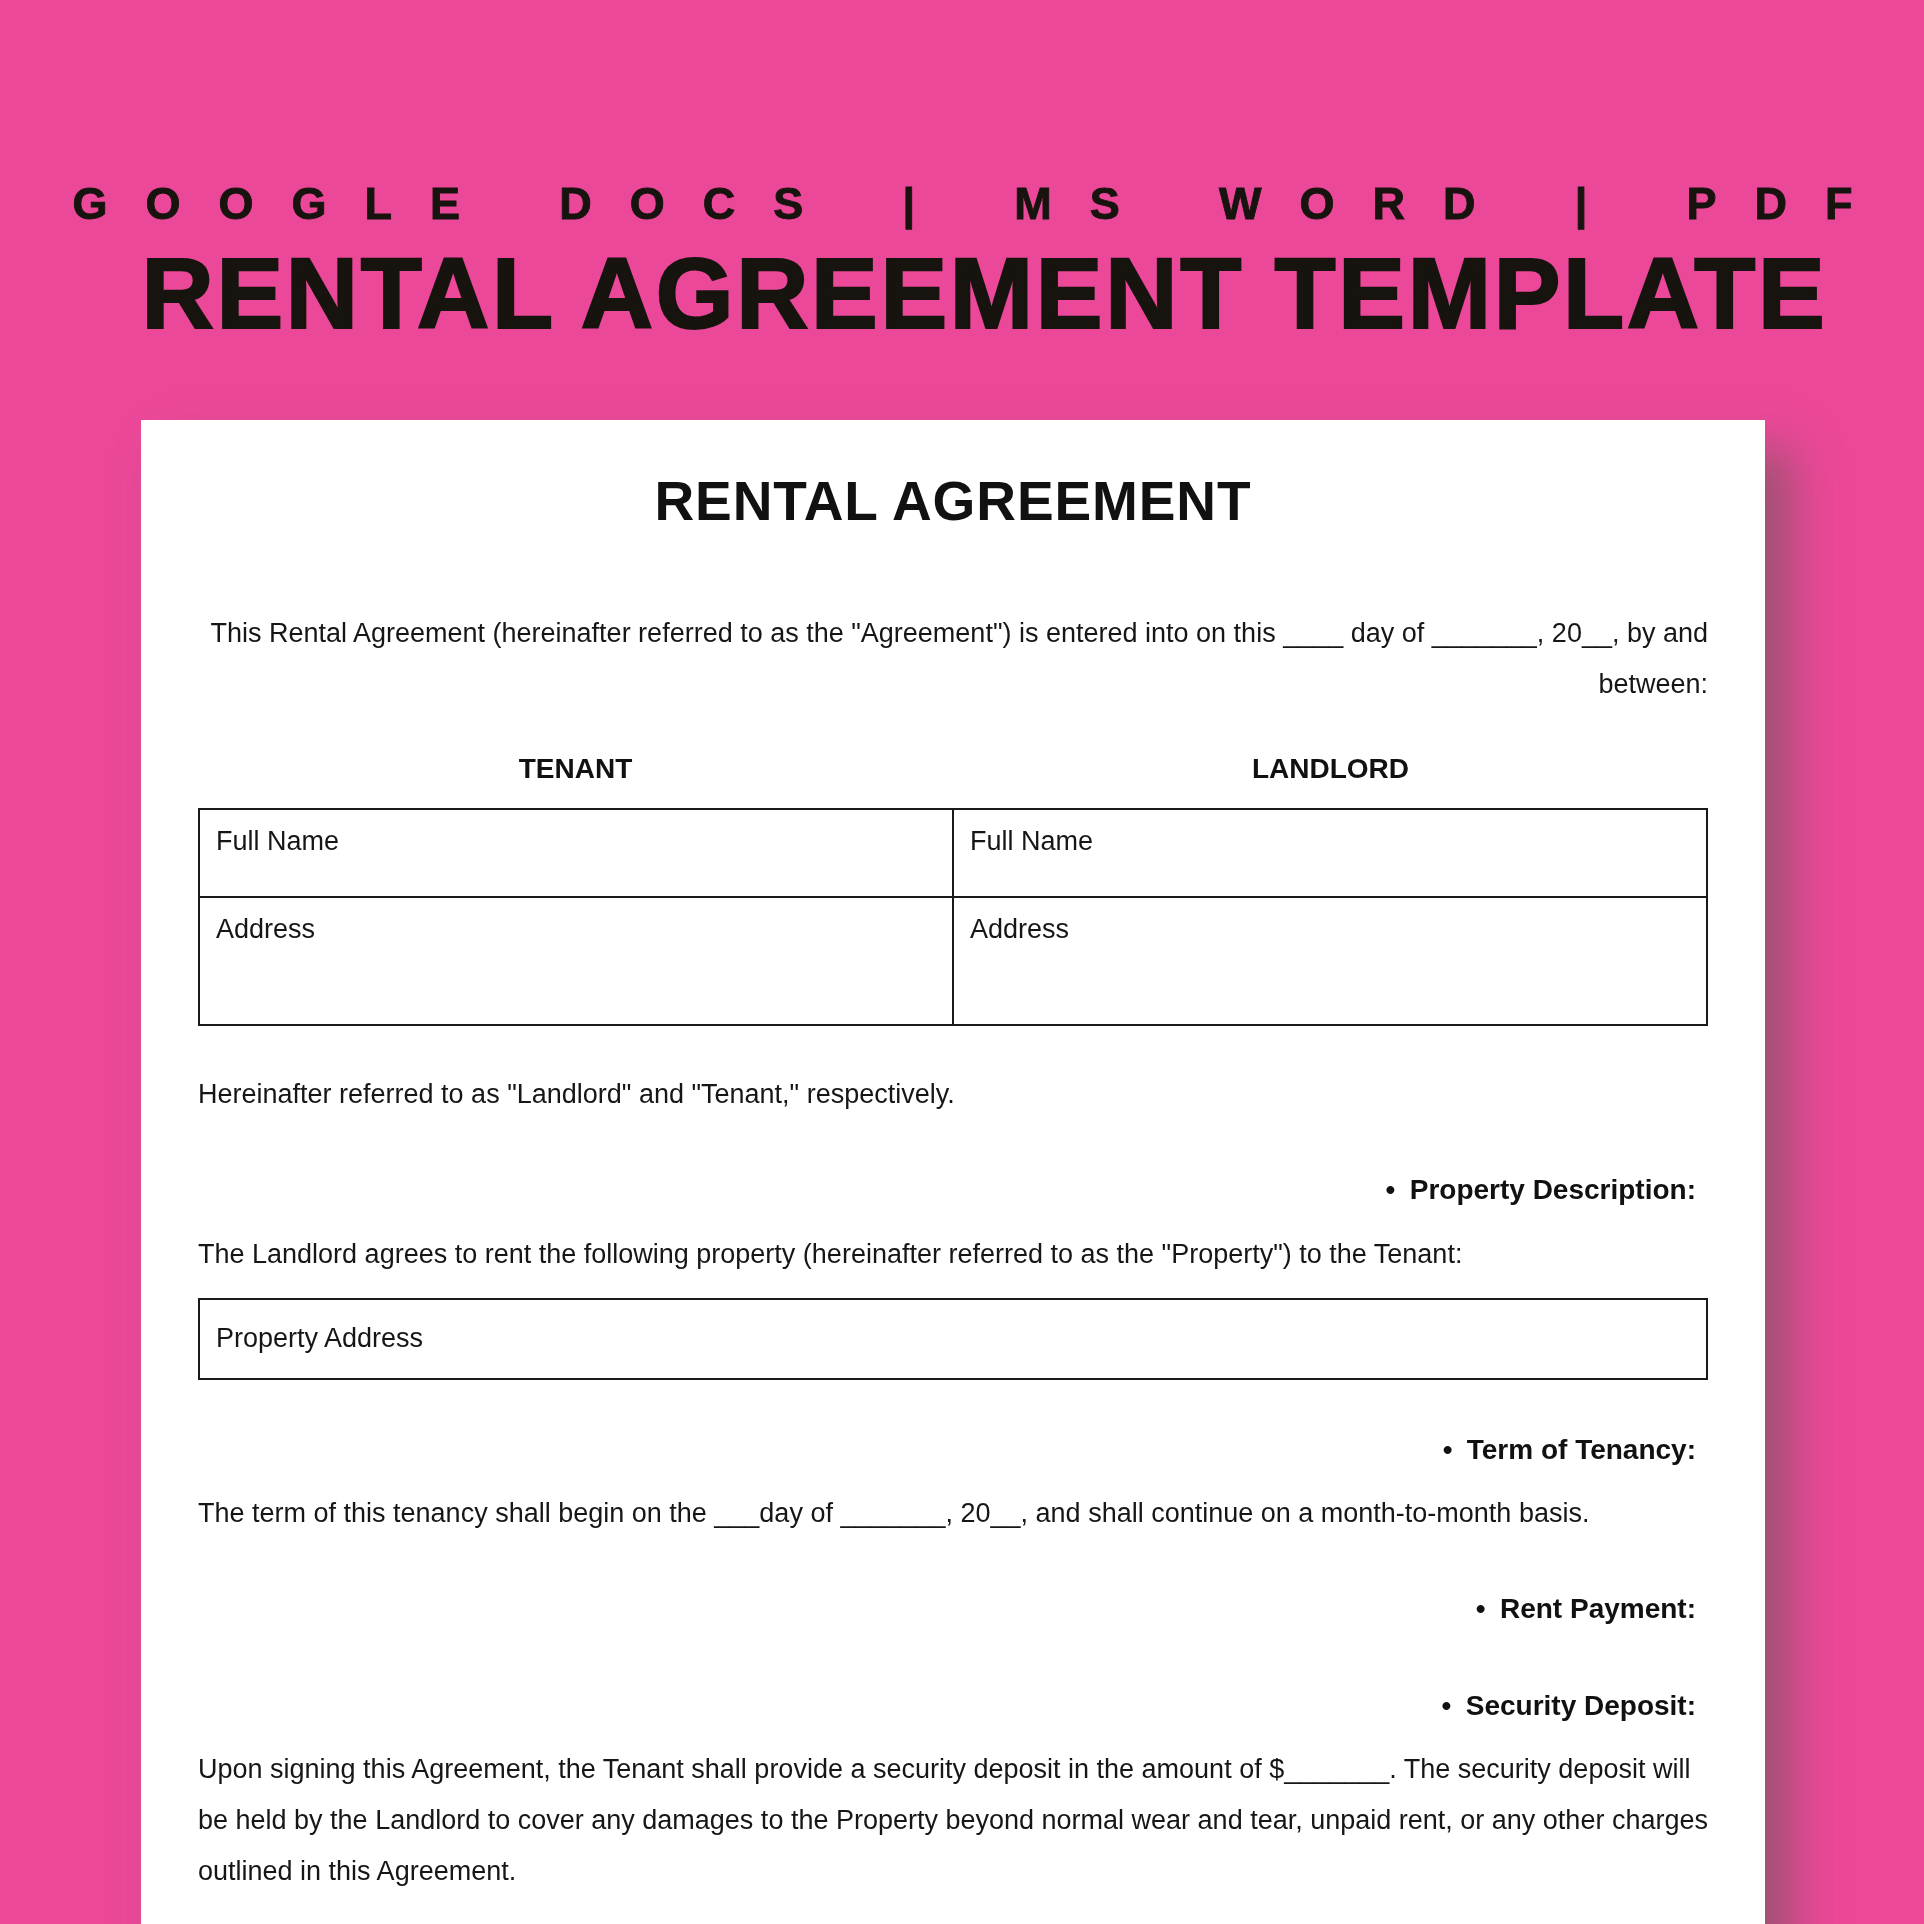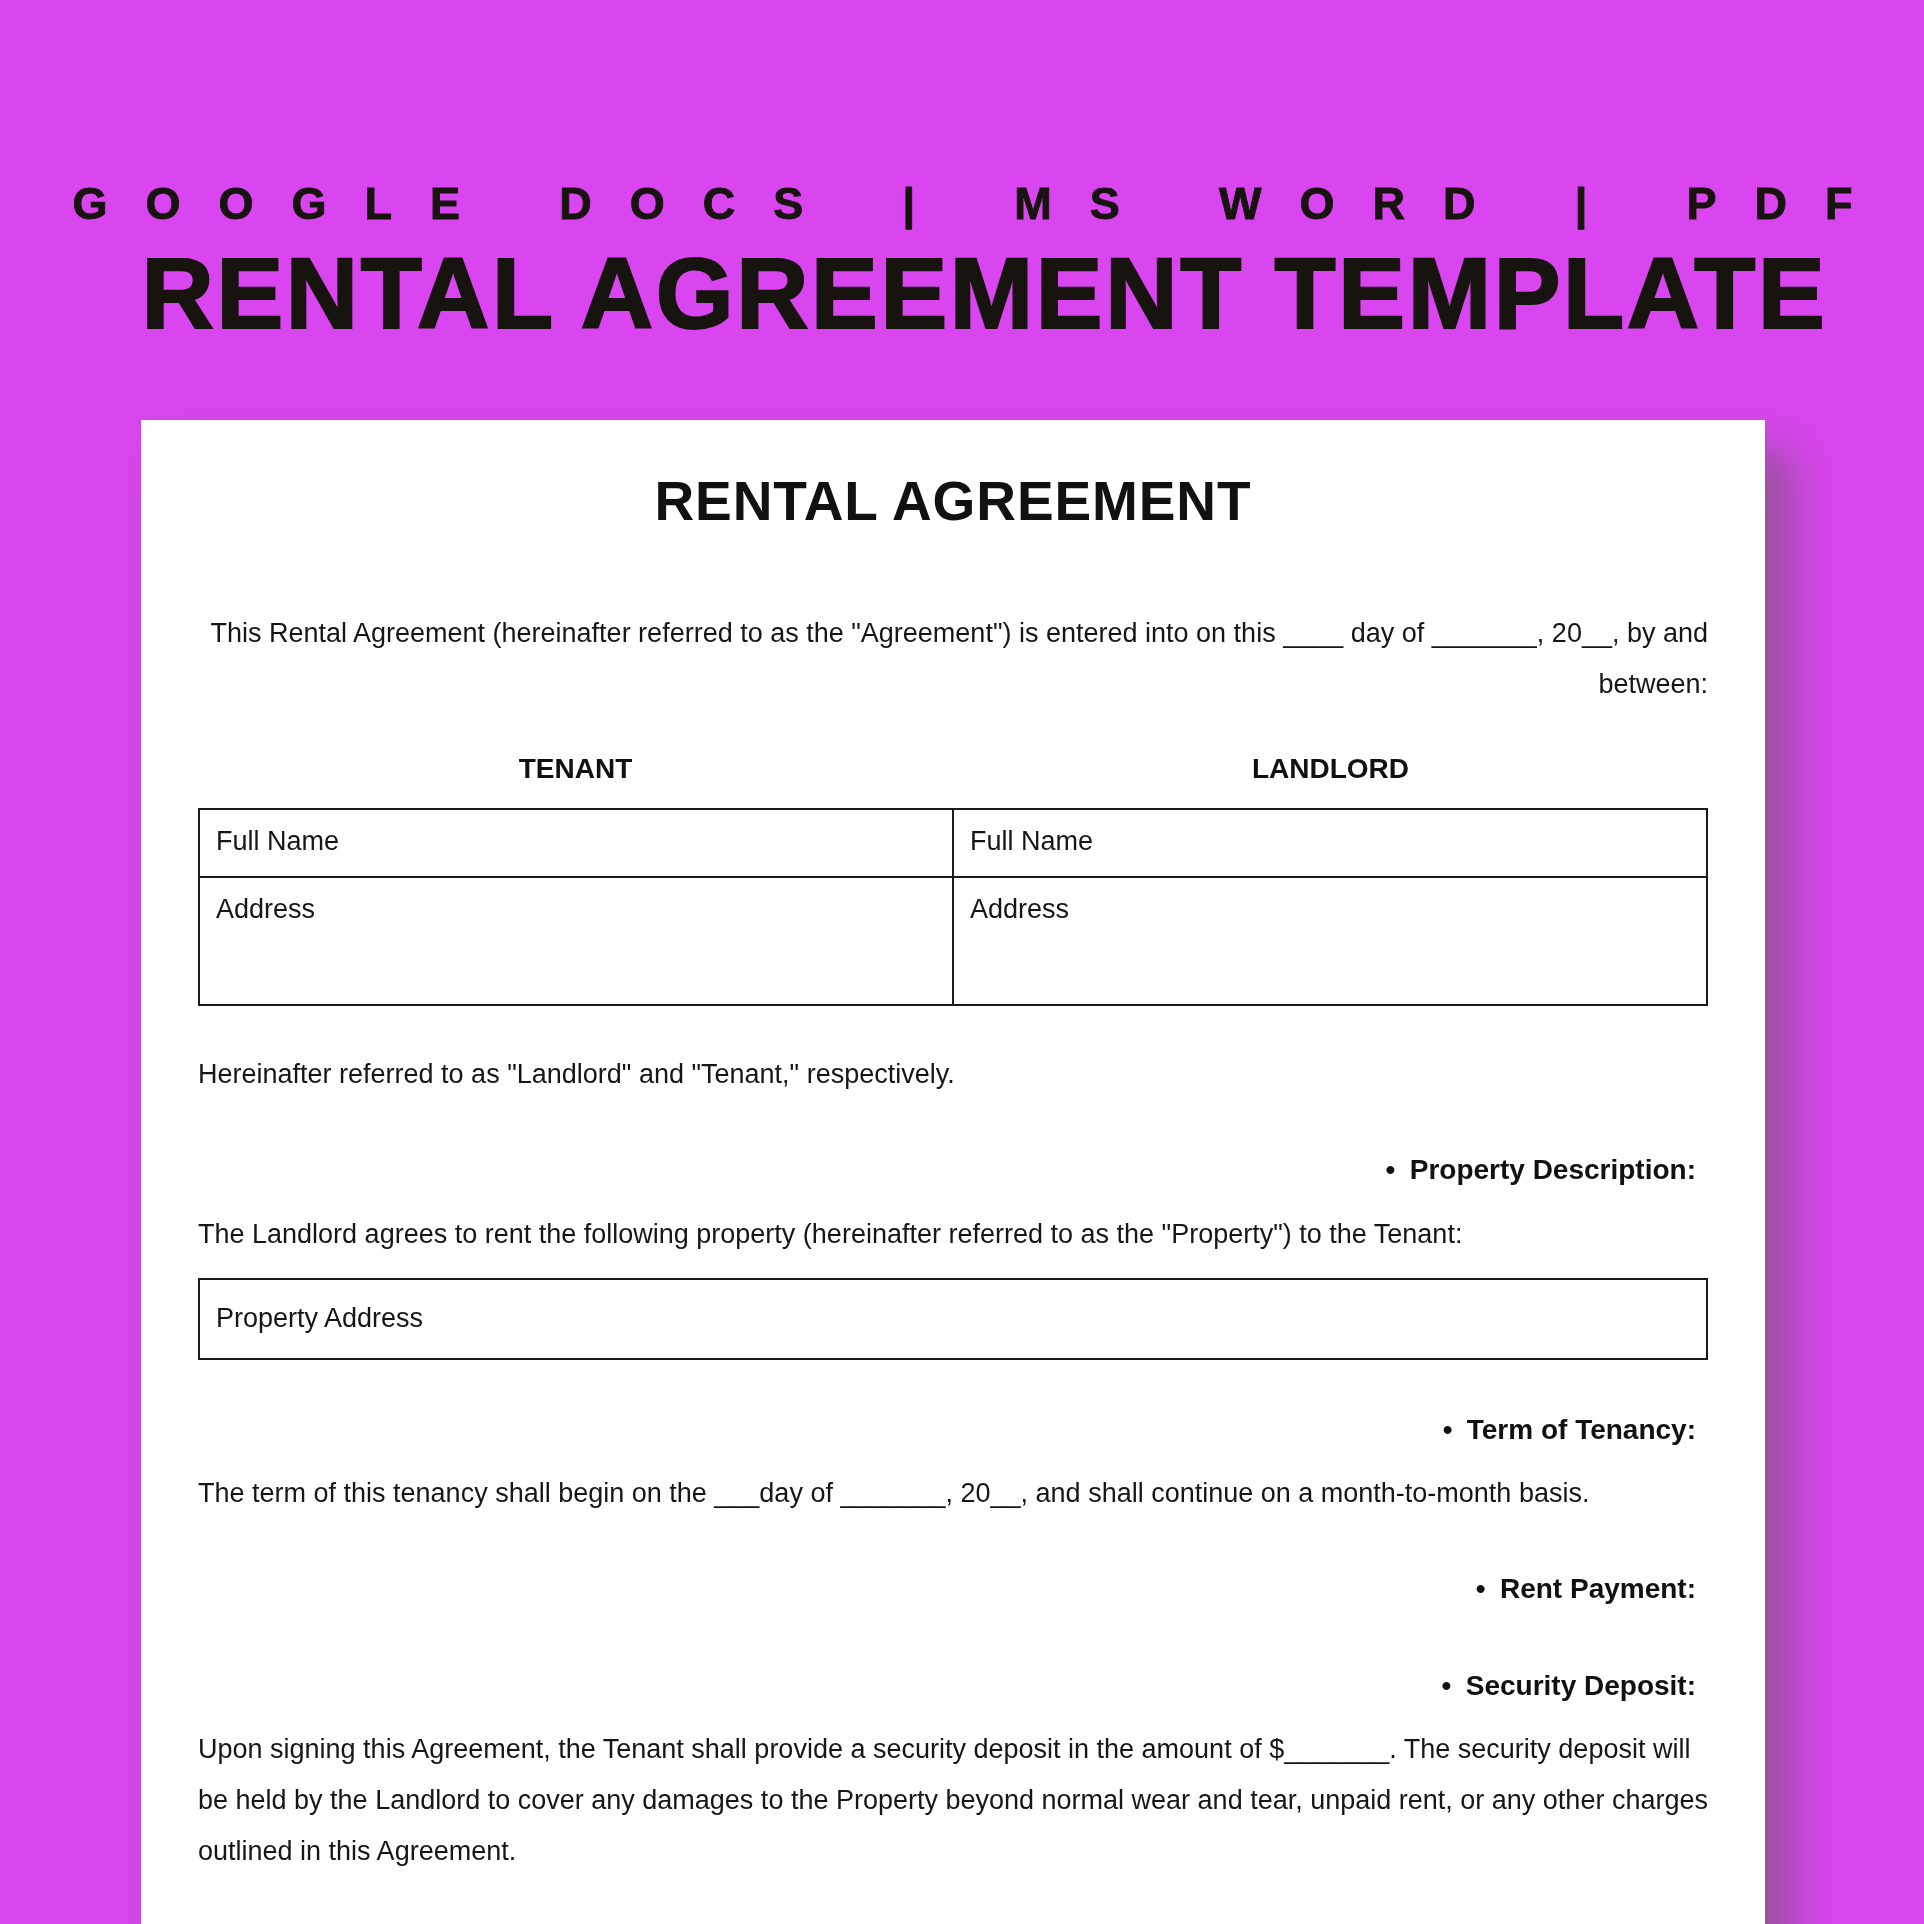--- a/index.html
+++ b/index.html
@@ -1,21 +1,21 @@
 <!DOCTYPE html>
 <html style="font-size:14.3px"><head>
 <meta charset="utf-8">
 <style>
   * { box-sizing: border-box; }
   html, body { margin: 0; padding: 0; }
   .canvas {
     position: relative;
     width: 1925px;
     height: 1925px;
-    background: #d946ef;
+    background: #ec4899;
     overflow: hidden;
     font-family: "Liberation Sans", sans-serif;
     color: #161616;
   }
 
   
   .banner { padding-top: 175px; text-align: center; color: #17140f; }
   .banner-line1 {
     font-size: 45px;
     font-weight: 700;
@@ -75,21 +75,21 @@
     table-layout: fixed;
   }
   table.party-table td {
     border: 2.7px solid #1a1a1a;
     font-size: 27px;
     color: #161616;
     vertical-align: top;
     padding: 12.5px 16px;
     line-height: 1.4;
   }
-  tr.row-fullname td { height: 68px; }
+  tr.row-fullname td { height: 88px; }
   tr.row-address td { height: 128px; }
 
   .note { margin: 43px 0 0 0; }
 
   .doc-section { margin-top: 43px; }
   .sec-title {
     margin: 12px;
     font-size: 28px;
     font-weight: 700;
     line-height: 1.9;

